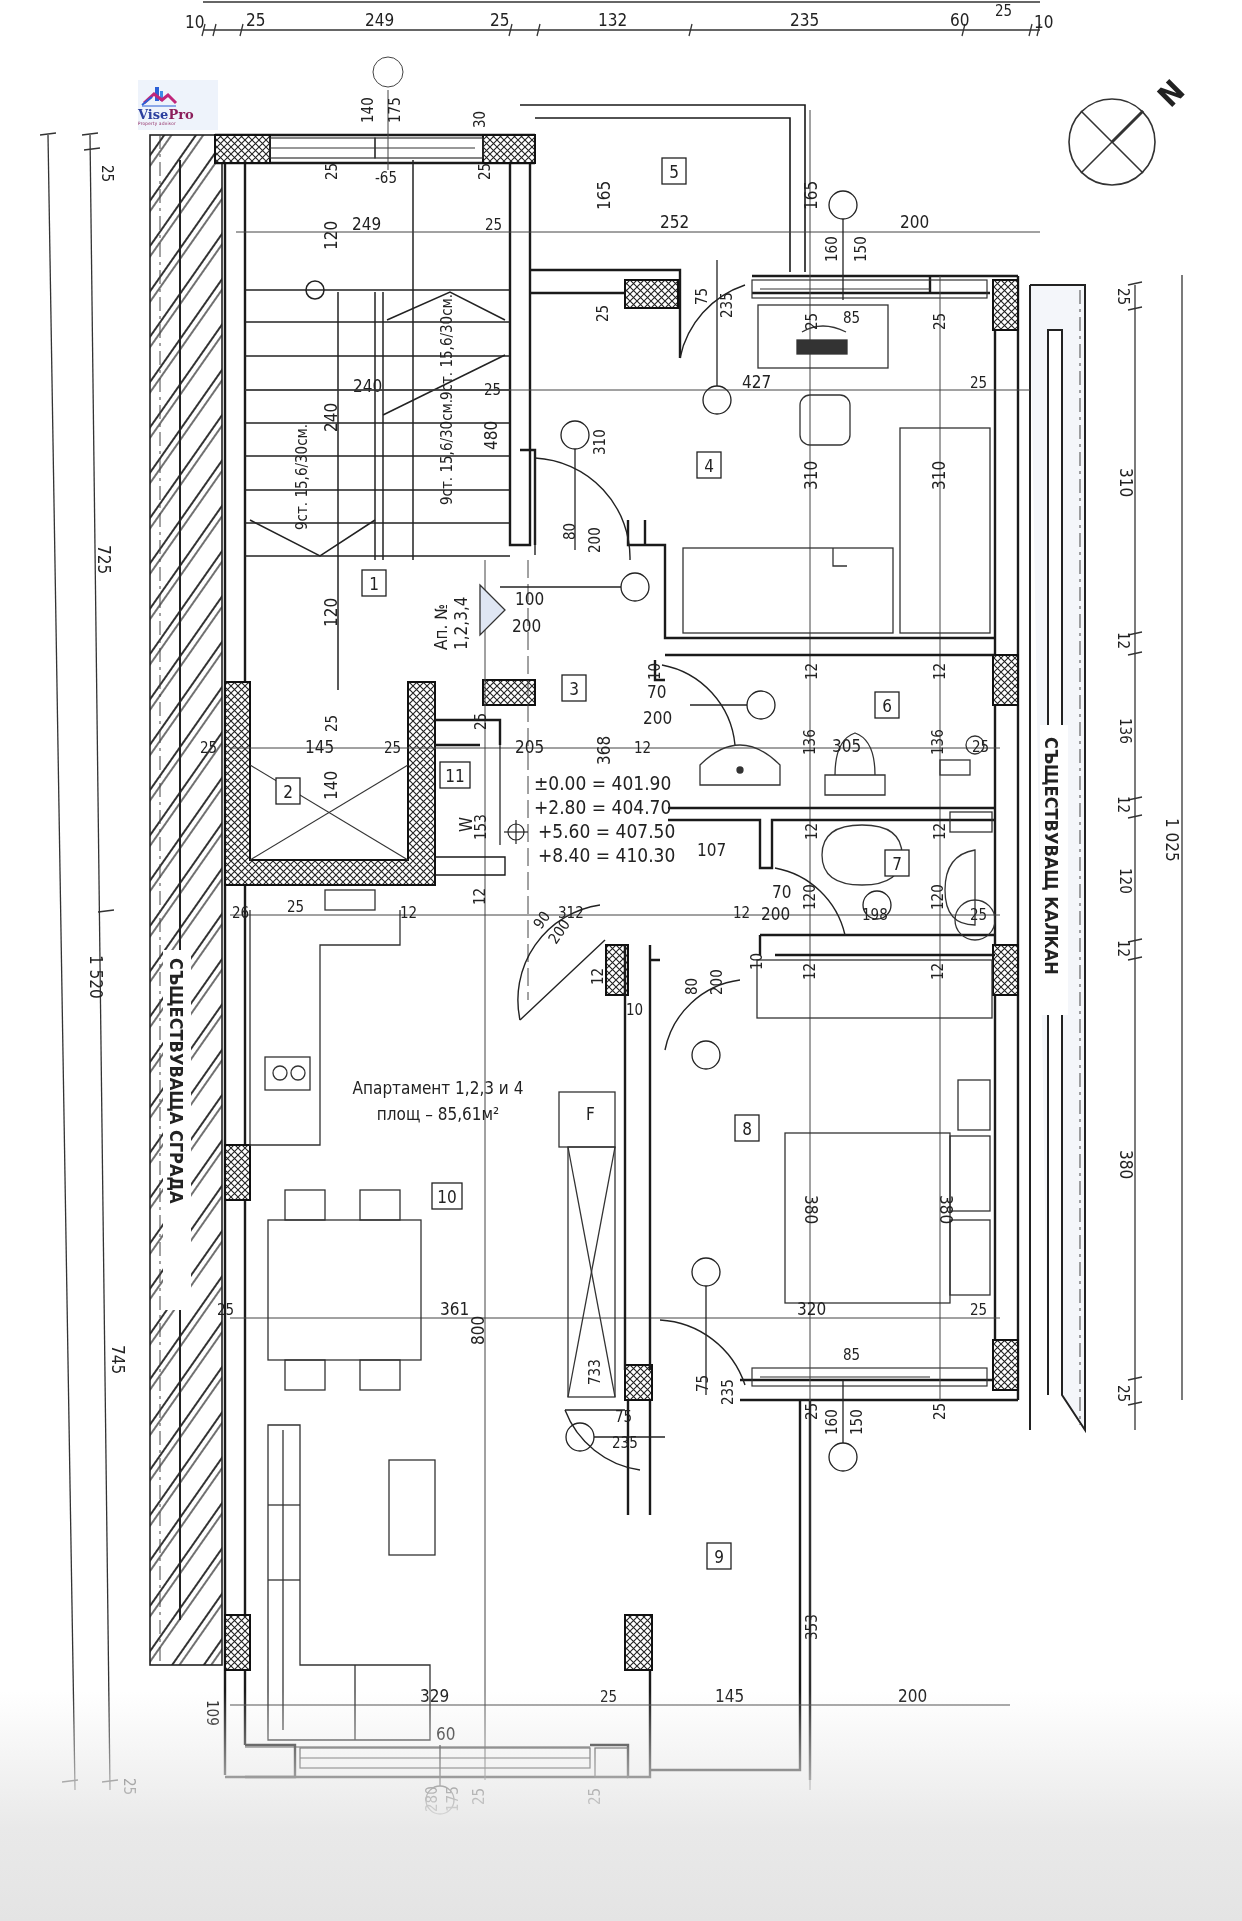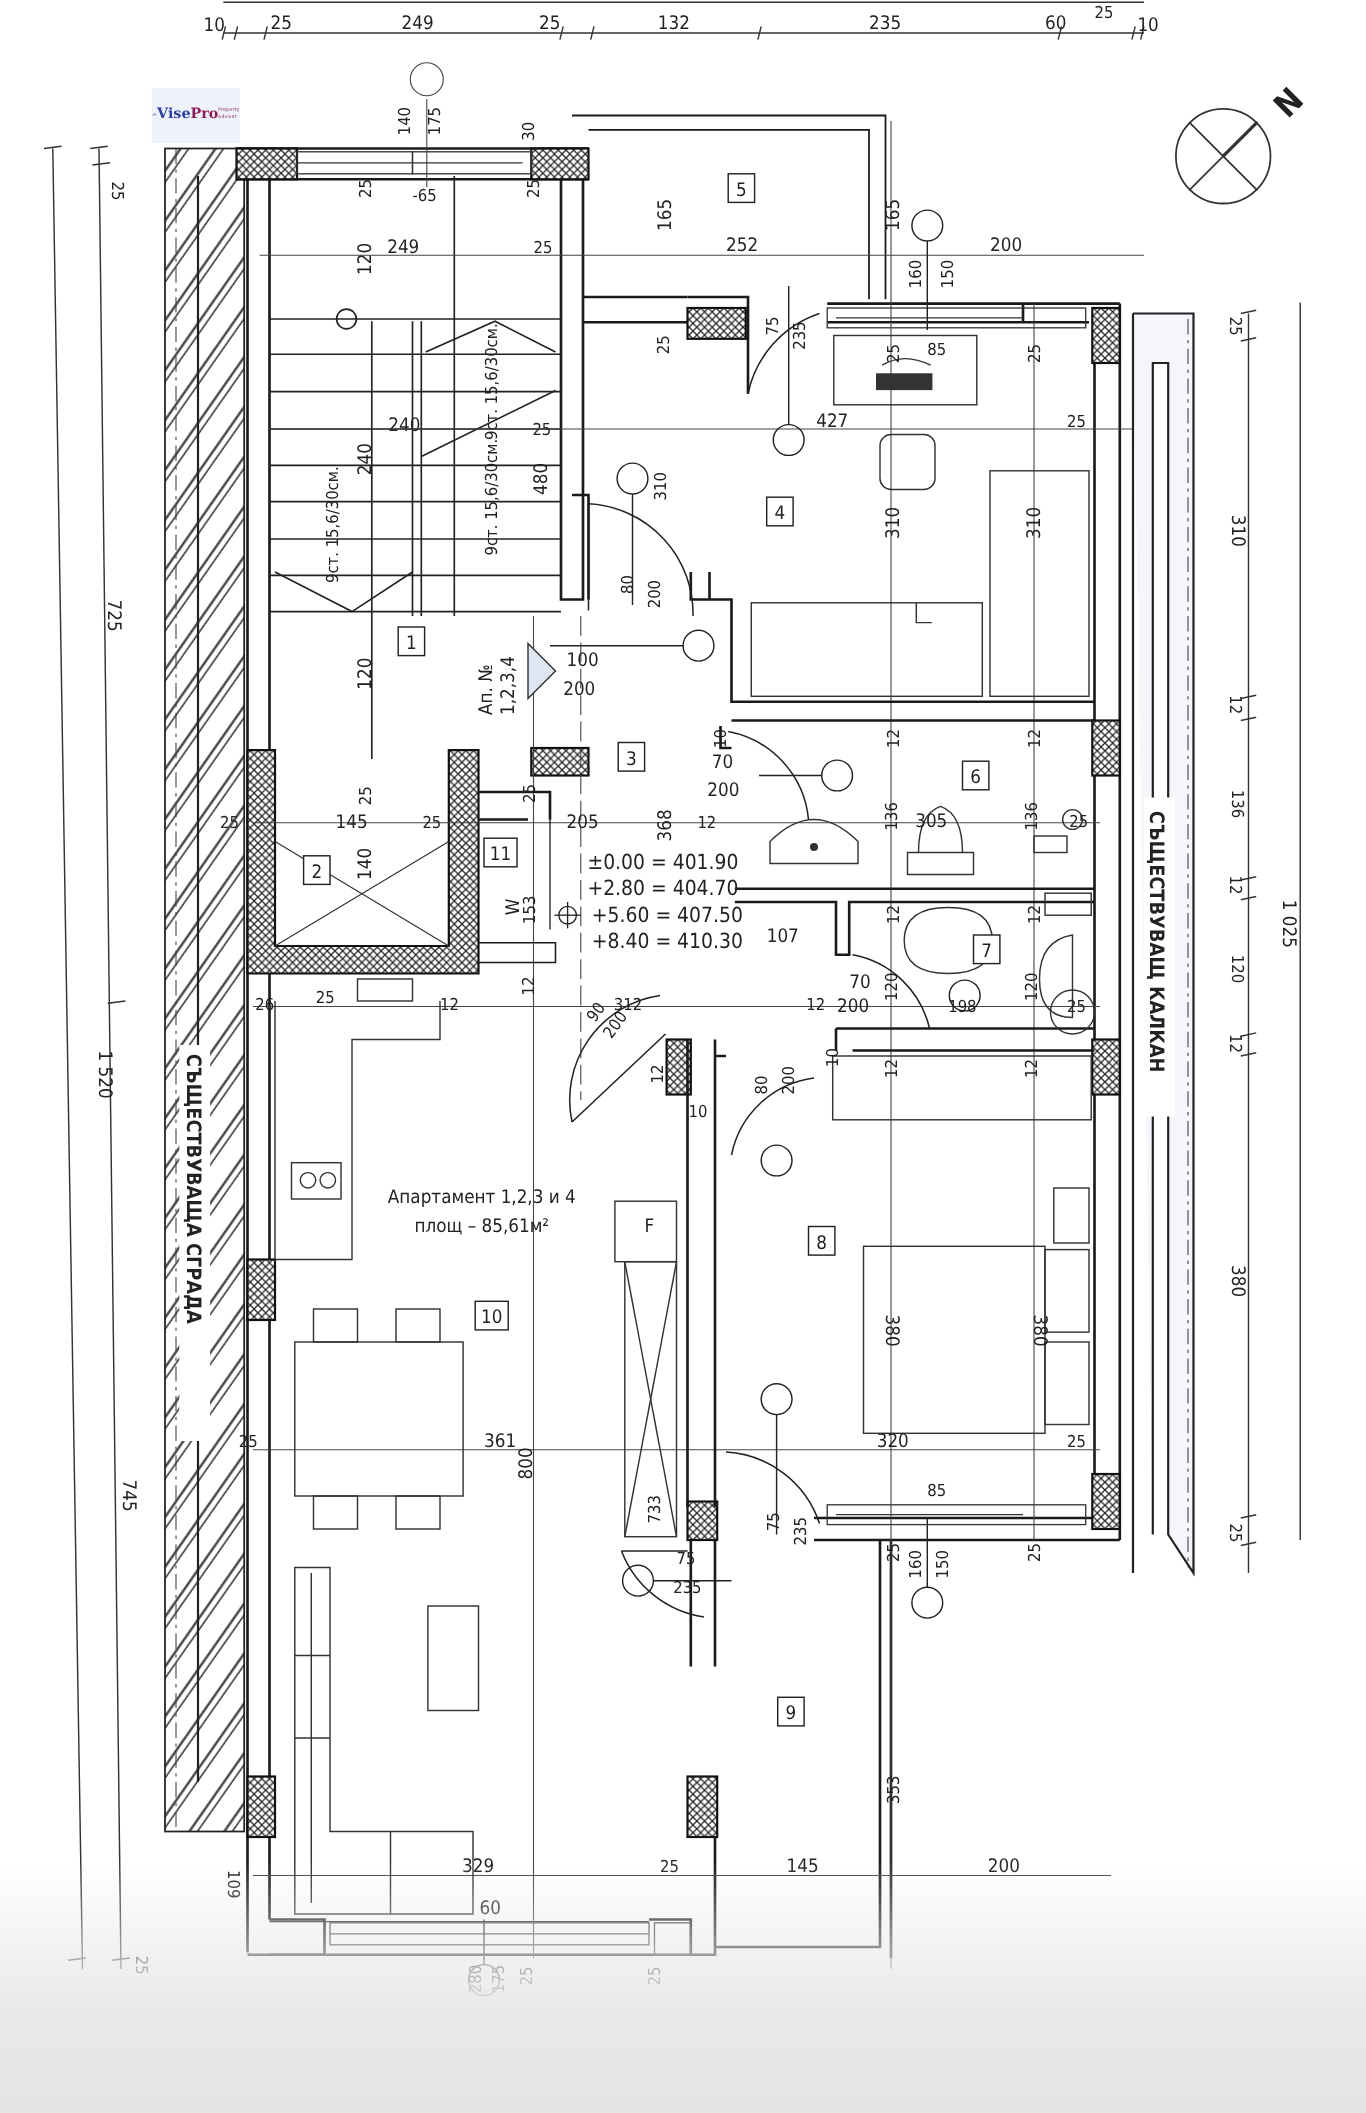--- a/index.html
+++ b/index.html
@@ -1,19 +1,19 @@
 <!DOCTYPE html>
 <html><head>
 <meta charset="utf-8">
 <style>
   html,body{margin:0;padding:0;}
   body{width:1242px;height:1921px;background:#fff;overflow:hidden;position:relative;font-family:"DejaVu Sans Condensed","DejaVu Sans",sans-serif;}
   #plan{position:absolute;left:0;top:0;}
   .bottom-fade{position:absolute;left:0;right:0;bottom:0;height:230px;background:linear-gradient(to bottom,rgba(255,255,255,0),#e9e9e9 60%,#e4e4e4);pointer-events:none;}
-  .logo{position:absolute;left:138px;top:80px;width:80px;height:50px;background:#eef3fb;display:flex;align-items:center;justify-content:flex-end;padding-bottom:3px;box-sizing:border-box;}
+  .logo{position:absolute;left:138px;top:80px;width:80px;height:50px;background:#eef3fb;display:flex;flex-direction:column;align-items:flex-start;justify-content:flex-end;padding-bottom:3px;box-sizing:border-box;}
   .logo-mark{width:40px;height:22px;position:relative;}
   .logo-name{font-family:"DejaVu Serif",serif;font-weight:bold;font-size:13px;color:#8b1d5a;line-height:13px;}
   .logo-name span{color:#2b3f9e;}
   .logo-tag{font-size:4.5px;color:#8b1d5a;letter-spacing:.3px;line-height:6px;}
   svg text{font-family:"DejaVu Sans Condensed","DejaVu Sans",sans-serif;fill:#222;}
   .dim{font-size:17px;}
   .dim-s{font-size:15px;}
   .room-no{font-size:17px;}
   .elev{font-size:19px;}
   .apt{font-size:17px;}

